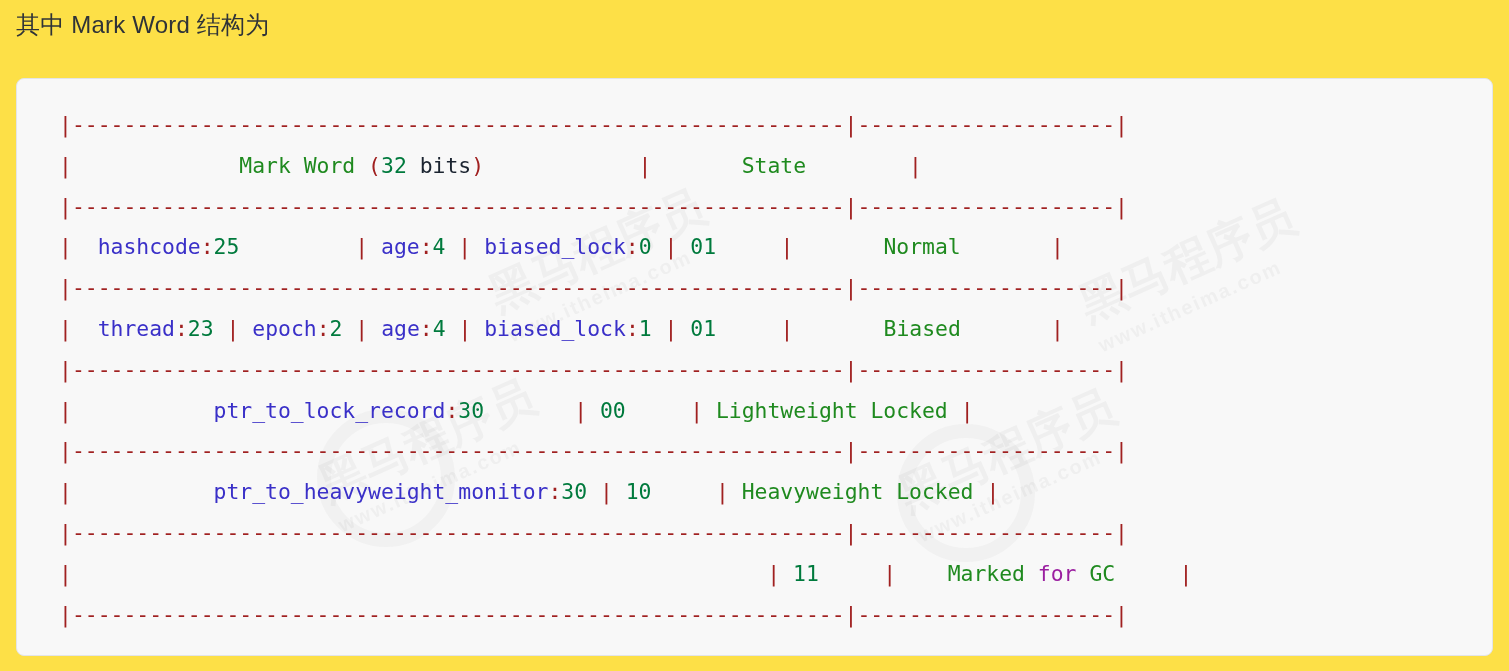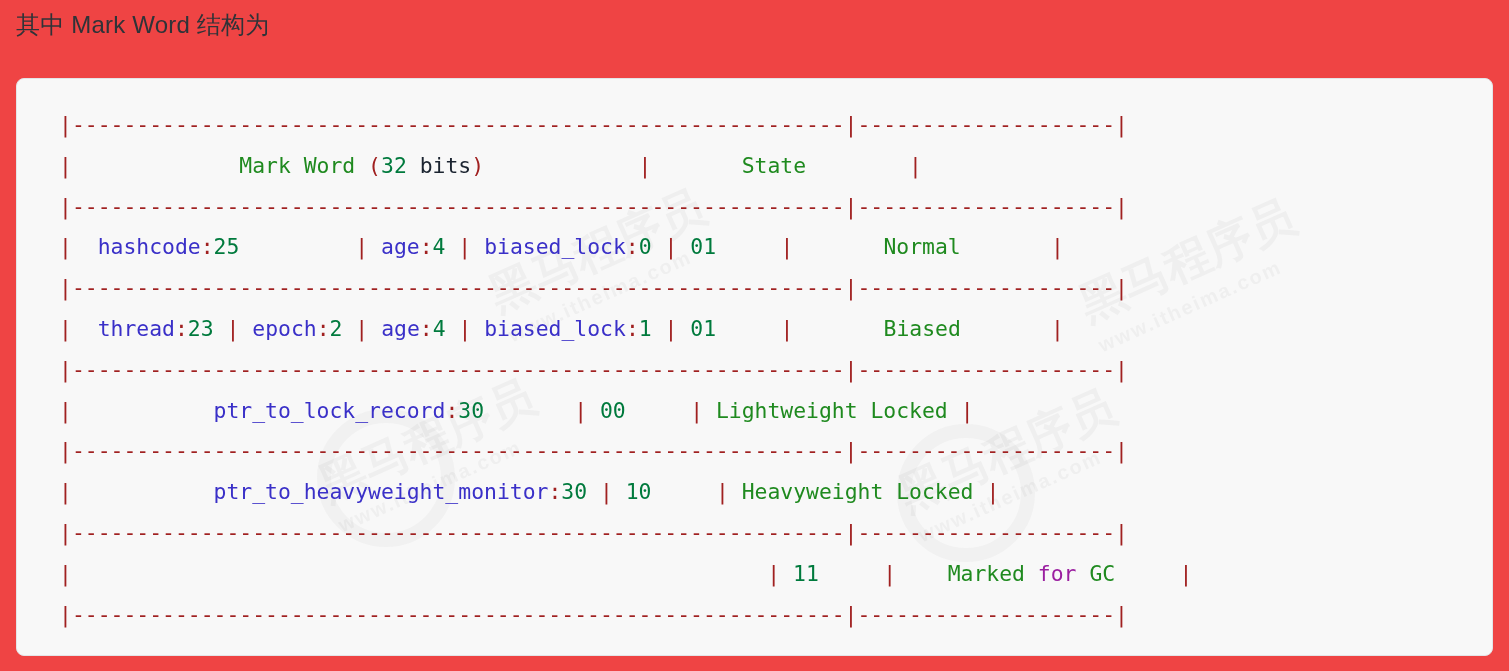--- a/index.html
+++ b/index.html
@@ -12,21 +12,21 @@
     width: 1509px;
     height: 671px;
     font-family: "Liberation Sans", sans-serif;
     overflow: hidden;
   }
 
   .page {
     position: relative;
     width: 1509px;
     height: 671px;
-    background: #ef4444;
+    background: #fde047;
   }
 
   .intro-paragraph {
     position: absolute;
     left: 16px;
     top: 8px;
     font-size: 24px;
     line-height: 34px;
     color: #2f3338;
     font-family: "Liberation Sans", sans-serif;

